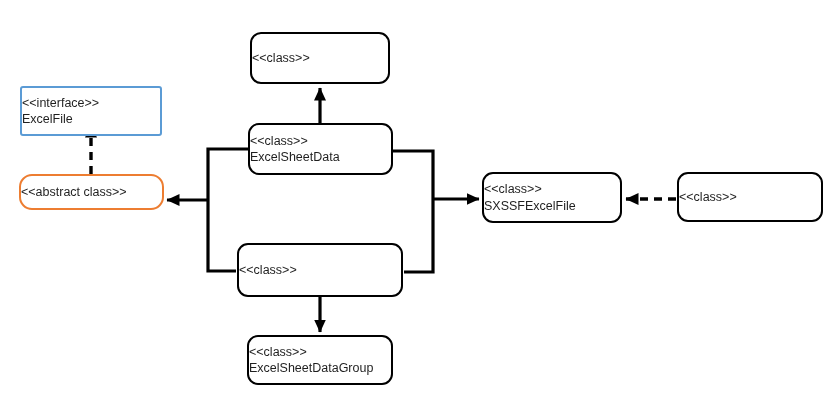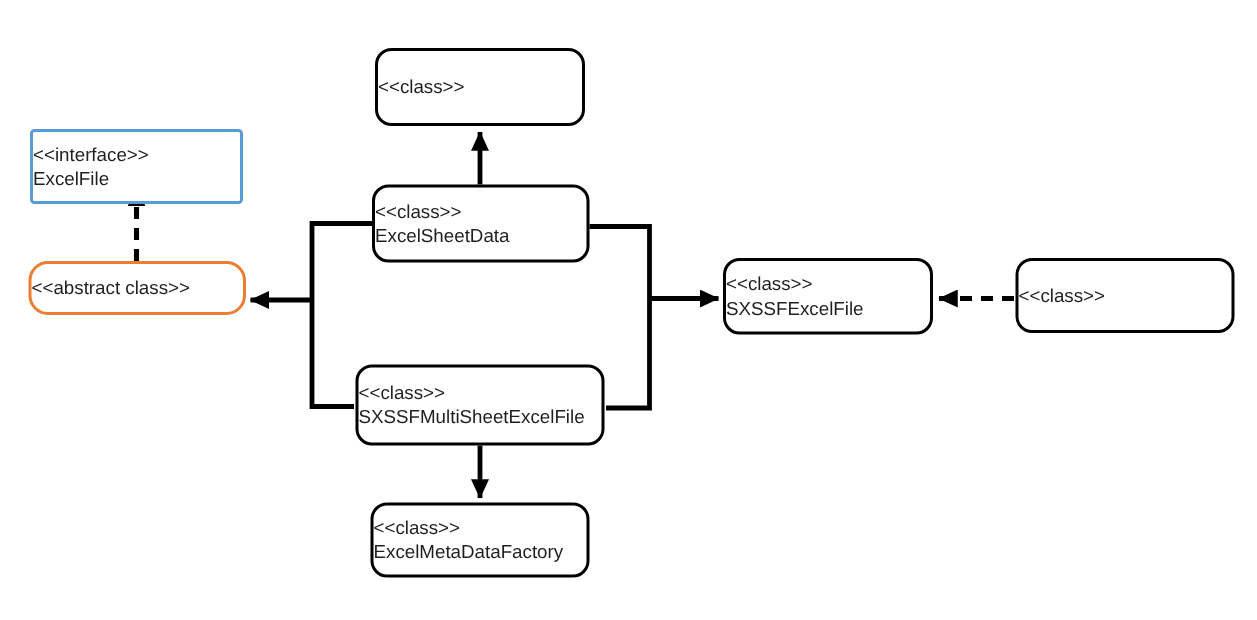--- a/index.html
+++ b/index.html
@@ -104,26 +104,25 @@
     <span class="stereotype">&lt;&lt;class&gt;&gt;</span>
   </div>
 
   <div class="node" id="n-sxssf">
     <span class="stereotype">&lt;&lt;class&gt;&gt;</span>
     <span class="classname">ExcelSheetData</span>
   </div>
 
   <div class="node" id="n-multisheet">
     <span class="stereotype">&lt;&lt;class&gt;&gt;</span>
-    <span class="classname">SXSSFMultiSheetExcelFile</span>
   </div>
 
   <div class="node" id="n-sheetdatagroup">
     <span class="stereotype">&lt;&lt;class&gt;&gt;</span>
-    <span class="classname">ExcelMetaDataFactory</span>
+    <span class="classname">ExcelSheetDataGroup</span>
   </div>
 
   <div class="node" id="n-metadata">
     <span class="stereotype">&lt;&lt;class&gt;&gt;</span>
     <span class="classname">SXSSFExcelFile</span>
   </div>
 
   <div class="node" id="n-metadatafactory">
     <span class="stereotype">&lt;&lt;class&gt;&gt;</span>
   </div>

